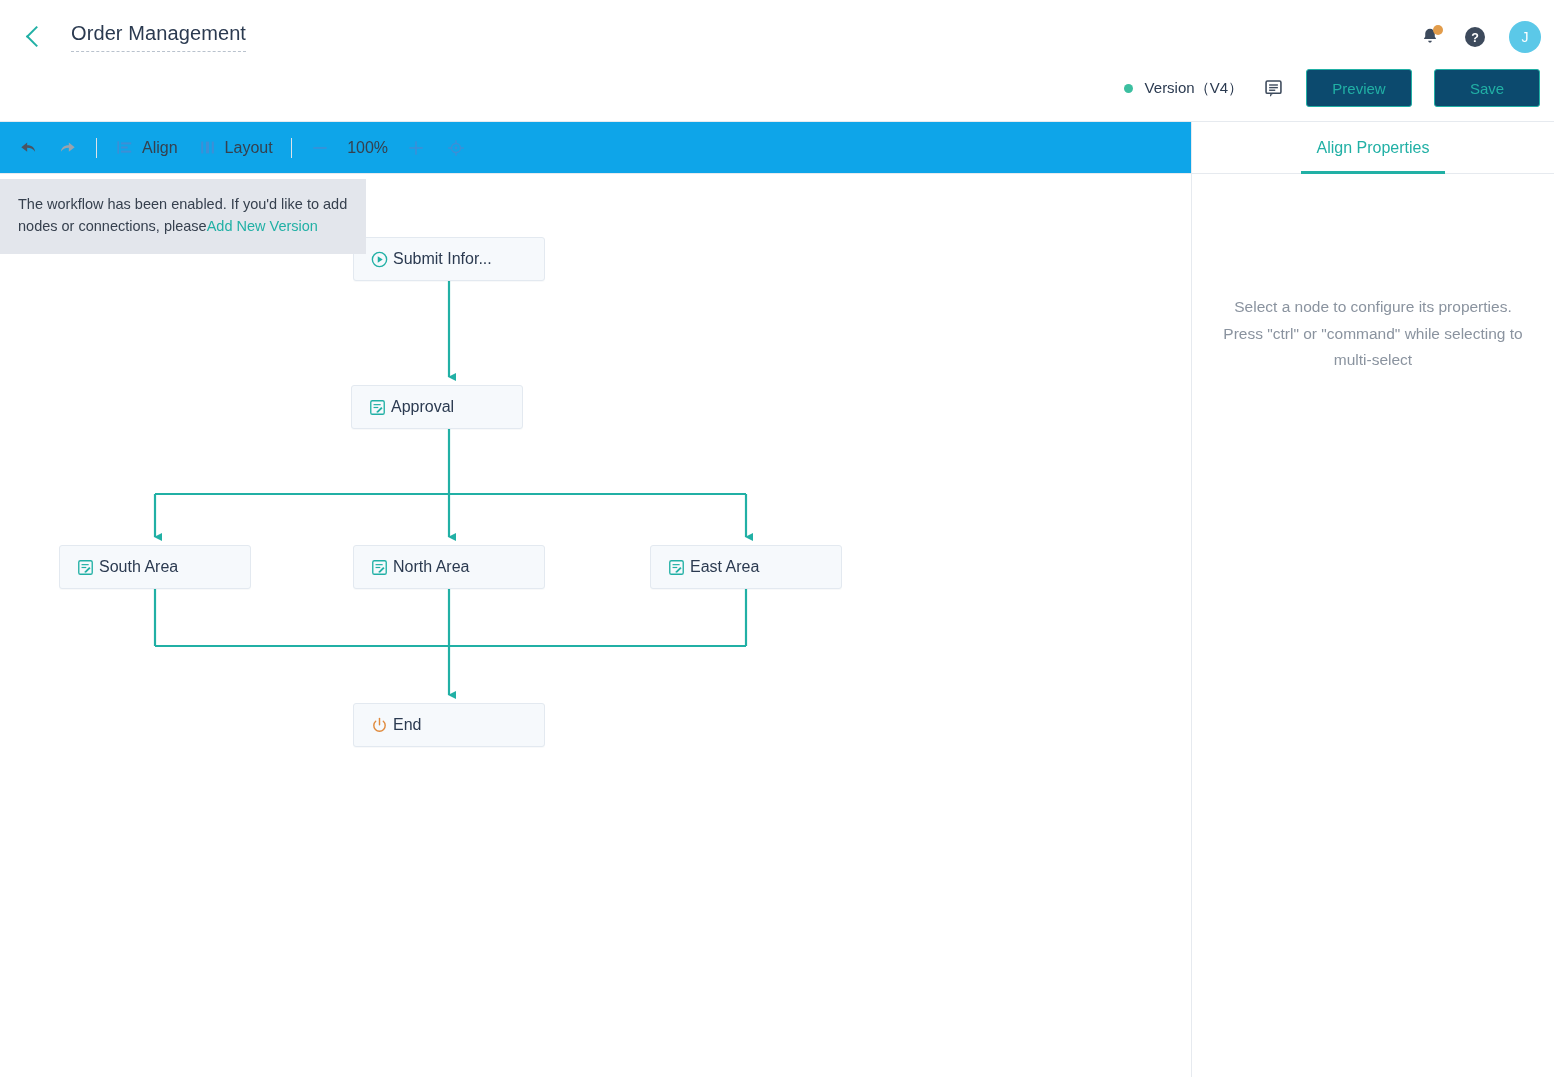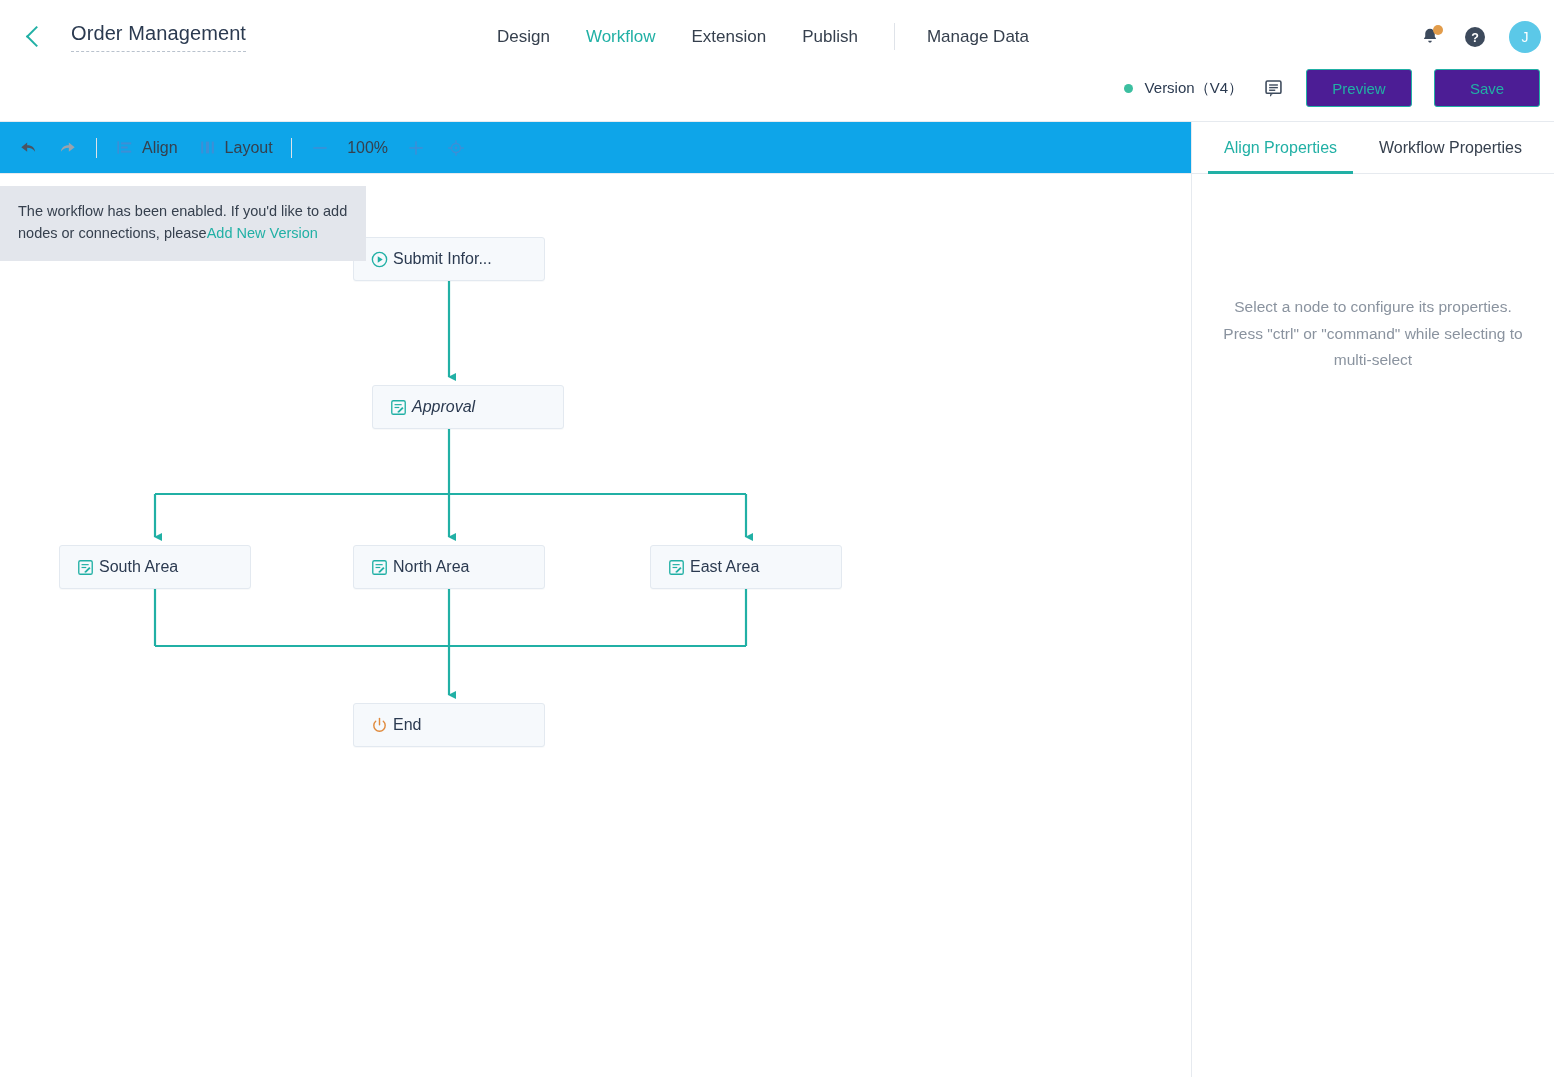--- a/index.html
+++ b/index.html
@@ -81,21 +81,21 @@
     display: flex; align-items: center; justify-content: flex-end;
     padding-right: 14px;
   }
   .version-group { display: flex; align-items: center; gap: 12px; }
   .ver-dot { width: 9px; height: 9px; border-radius: 50%; background: #3cbfa0; }
   .ver-text { font-size: 15px; color: #2b3a50; }
   .comment-icon { margin-left: 8px; cursor: pointer; display:flex; }
   .btn {
     height: 38px; min-width: 106px;
     border: 1px solid #21b0a5; border-radius: 3px;
-    background: #4c1d95; color: #21b0a5; font-size: 15px;
+    background: #0c4a6e; color: #21b0a5; font-size: 15px;
     display: flex; align-items: center; justify-content: center;
     cursor: pointer; margin-left: 22px;
     font-family: "Liberation Sans", sans-serif;
   }
 
   
   .toolbar {
     position: absolute; top: 122px; left: 0; width: 1191px; height: 52px;
     background: #0ea5e9; border-bottom: 1px solid #e6eaef;
     display: flex; align-items: center; padding-left: 8px;
@@ -124,21 +124,21 @@
     display: flex; align-items: center;
     padding-left: 16px; gap: 4px;
     font-size: 16px; color: #2b3a50;
     cursor: pointer;
     box-shadow: 0 1px 1px rgba(30,50,80,.03);
   }
   .node .nicon { display: flex; align-items: center; flex: 0 0 auto; }
 
   
   .banner {
-    position: absolute; top: 12px; left: 0;
+    position: absolute; top: 5px; left: 0;
     width: 366px; padding: 14px 8px 16px 18px;
     background: #e3e6ec;
     font-size: 14.5px; line-height: 1.55; color: #36404e;
     z-index: 5;
   }
   .banner a { color: #21b0a5; text-decoration: none; cursor: pointer; }
 
   
   .right-panel {
     position: absolute; top: 122px; right: 0; width: 363px; height: 955px;
@@ -166,28 +166,20 @@
 <body>
 
 <div class="topbar">
   <div class="back-btn">
     <span class="back-chev"></span>
   </div>
   <div class="app-title-wrap">
     <span class="app-title">Order Management</span>
   </div>
 
-  <div class="nav-tabs">
-    <div class="nav-tab">Design</div>
-    <div class="nav-tab active">Workflow</div>
-    <div class="nav-tab">Extension</div>
-    <div class="nav-tab">Publish</div>
-    <div class="nav-sep"></div>
-    <div class="nav-tab">Manage Data</div>
-  </div>
 
   <div class="top-right">
     <div class="icon-btn">
       <svg width="22" height="22" viewBox="0 0 24 24">
         <path d="M12 3a5.2 5.2 0 0 0-5.2 5.2v3.3l-1.5 2.7h13.4l-1.5-2.7V8.2A5.2 5.2 0 0 0 12 3z" fill="#3d4a5c"></path>
         <path d="M10 16.2a2 2 0 0 0 4 0z" fill="#3d4a5c"></path>
       </svg>
       <span class="badge-dot"></span>
     </div>
     <div class="icon-btn">
@@ -304,21 +296,21 @@
   <div class="node" style="left:353px; top:63px; width:192px;">
     <span class="nicon">
       <svg width="19" height="19" viewBox="0 0 24 24">
         <circle cx="12" cy="12" r="9" fill="none" stroke="#21b0a5" stroke-width="1.7"></circle>
         <path d="M9.8 7.8 L16 12 L9.8 16.2 Z" fill="#21b0a5"></path>
       </svg>
     </span>
     <span>Submit Infor...</span>
   </div>
 
-  <div class="node" style="left:372px; top:211px; width:192px;font-style:italic;">
+  <div class="node" style="left:351px; top:211px; width:172px;">
     <span class="nicon">
       <svg width="19" height="19" viewBox="0 0 24 24">
         <rect x="3.5" y="3.5" width="17" height="17" rx="2" fill="none" stroke="#21b0a5" stroke-width="1.7"></rect>
         <line x1="7" y1="8.4" x2="16" y2="8.4" stroke="#21b0a5" stroke-width="1.5"></line>
         <line x1="7" y1="12" x2="13" y2="12" stroke="#21b0a5" stroke-width="1.5"></line>
         <path d="M16.7 11.3 L18.4 13 L12.9 18.3 L10.9 18.6 L11.3 16.6 Z" fill="#21b0a5"></path>
       </svg>
     </span>
     <span>Approval</span>
   </div>
@@ -370,20 +362,19 @@
   </div>
 
   <div class="banner">
     <span>The workflow has been enabled. If you'd like to add nodes or connections, please</span><a>Add New Version</a>
   </div>
 </div>
 
 <div class="right-panel">
   <div class="rp-tabs">
     <div class="rp-tab active">Align Properties</div>
-    <div class="rp-tab">Workflow Properties</div>
   </div>
   <div class="rp-empty">
     <span>Select a node to configure its properties.</span>
     <span>Press "ctrl" or "command" while selecting to</span>
     <span>multi-select</span>
   </div>
 </div>
 
 </body></html>

